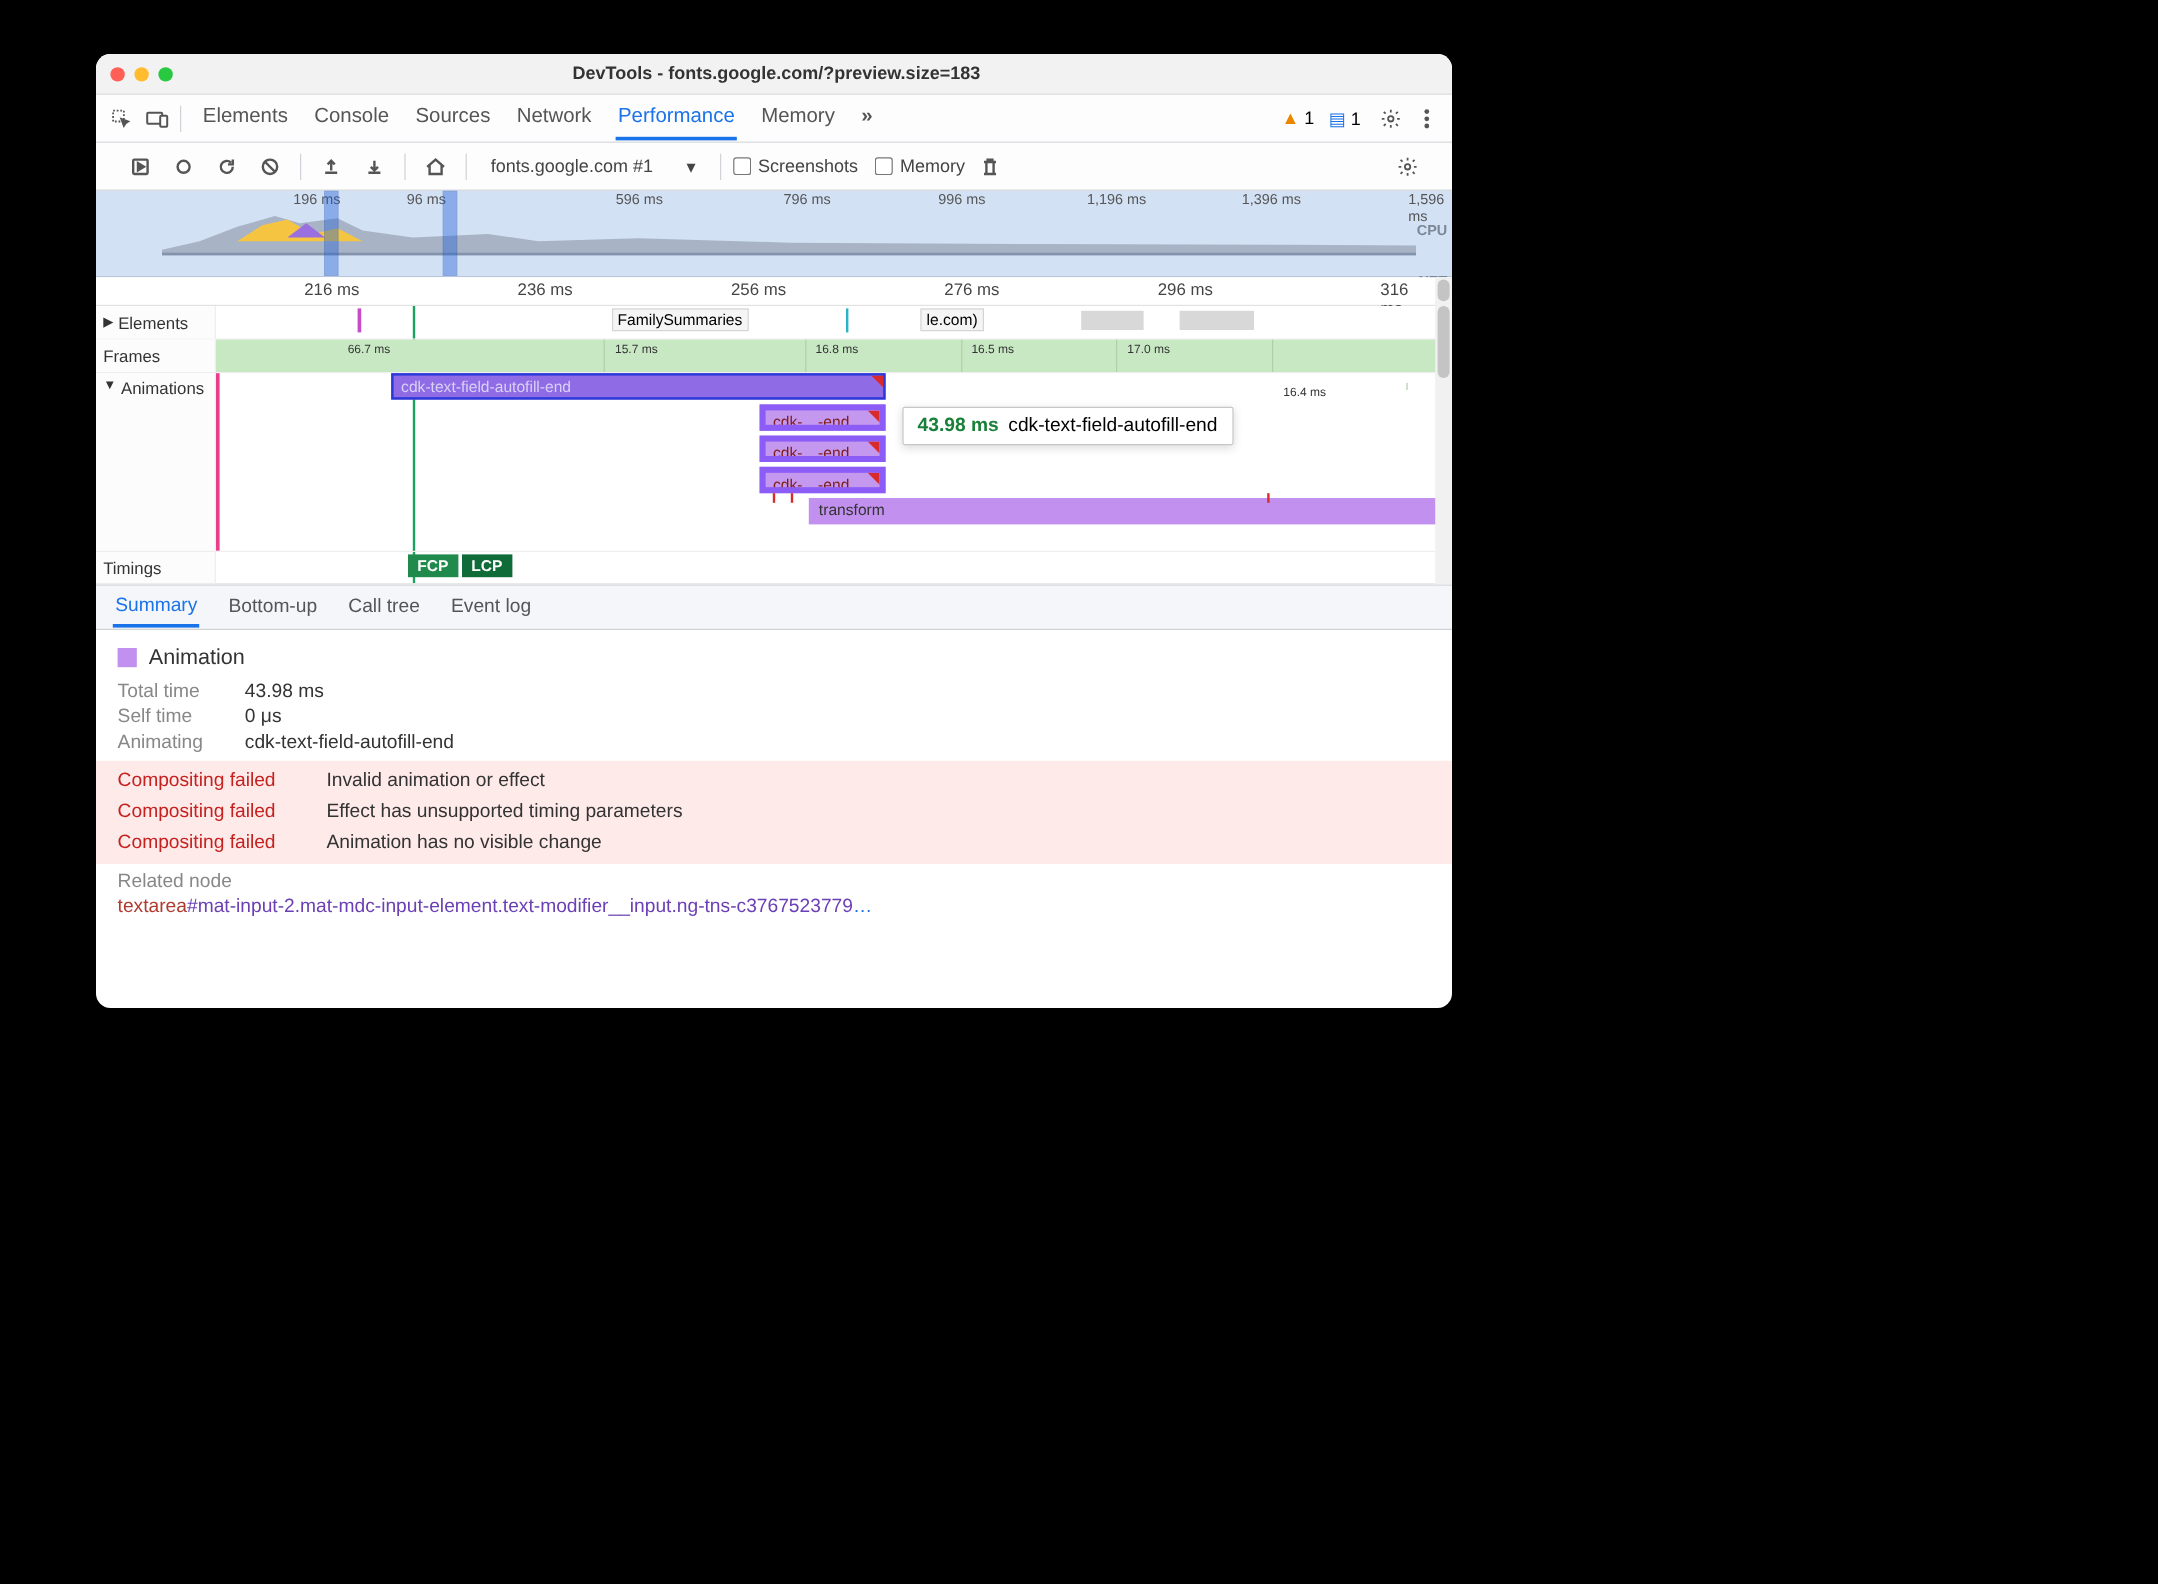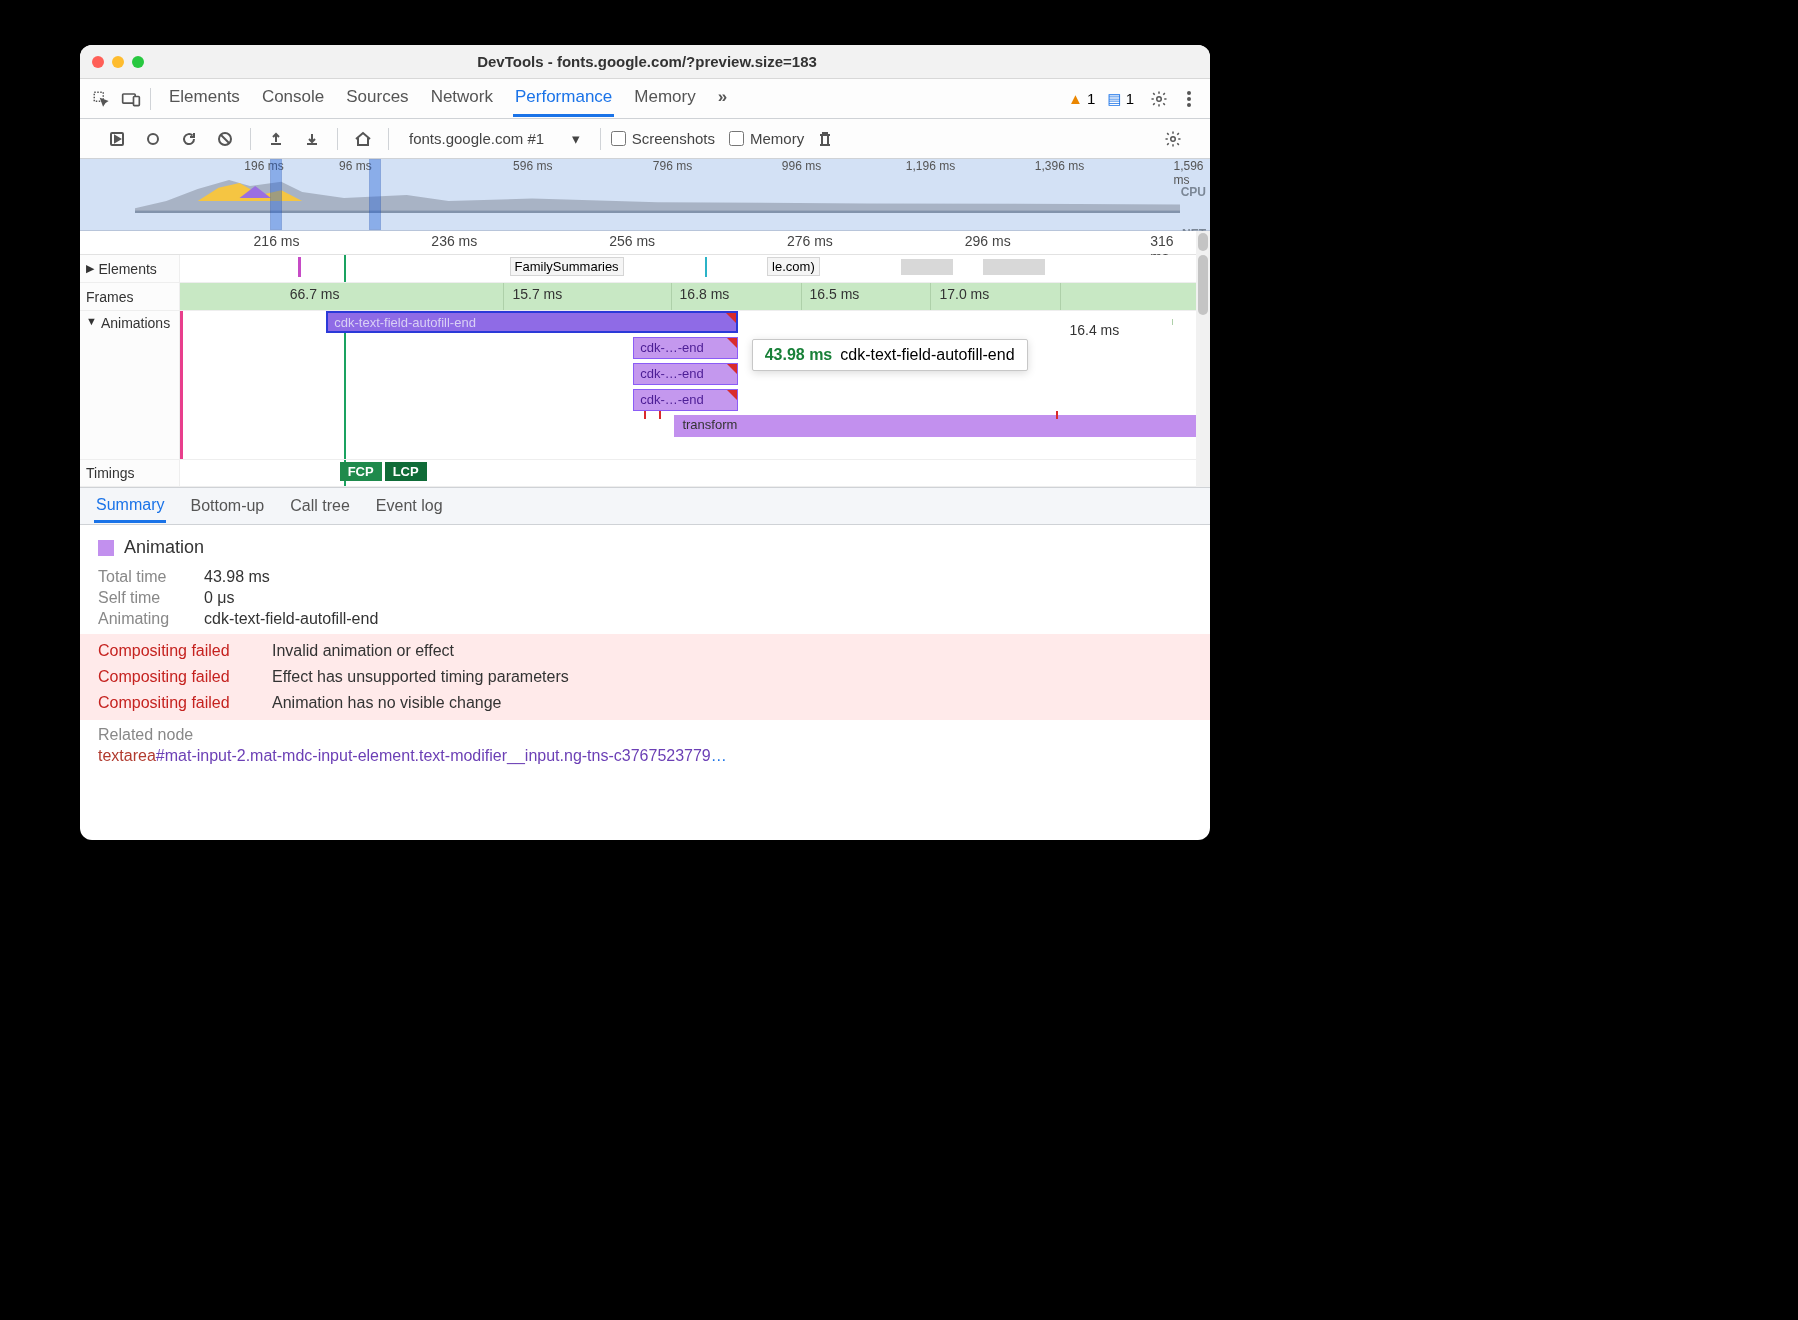--- a/index.html
+++ b/index.html
@@ -55,23 +55,23 @@
 .ov-handle { position:absolute; top:0; bottom:0; width:12px; background:#2060d8; opacity:.4; border:1px solid #1a4fb8; }
 .ruler {
   height:24px; background:#fff; border-bottom:1px solid #e2e2e2; position:relative;
   font-size:14px; color:#444;
 }
 .ruler span { position:absolute; top:2px; transform:translateX(-50%); }
 .tracks { position:relative; background:#fff; border-bottom:1px solid #ccc; flex:0 0 auto; }
 .track-row { display:flex; align-items:stretch; border-bottom:1px solid #eee; min-height:26px; position:relative; }
 .track-label { width:100px; padding:3px 6px; font-size:14px; color:#333; border-right:1px solid #eee; background:#fcfcfc; display:flex; align-items:center; gap:4px; }
 .track-body { flex:1; position:relative; }
-.frames-row .track-body { background:#c8e8c4; display:flex; font-size:14px; color:#333; }
+.frames-row .track-body { background:#c8e8c4; display:flex; font-size:10px; color:#333; }
 .frame-cell { border-right:1px solid #aed0a9; padding:3px 8px; }
-.anim-bar { position:absolute; height:22px; background:#c498ee; border:1px solid #8b5cf6; font-size:13px; color:#4c1d95; padding:2px 6px; overflow:hidden; white-space:nowrap; }
+.anim-bar { position:absolute; height:22px; background:#c498ee; border:5px solid #8b5cf6; font-size:13px; color:#7f1d1d; padding:2px 6px; overflow:hidden; white-space:nowrap; }
 .anim-bar.selected { background:#8f6be6; border:2px solid #2b39d8; color:#d9d0f5; }
 .anim-bar .corner { position:absolute; right:0; top:0; width:0; height:0; border-top:10px solid #d92b2b; border-left:10px solid transparent; }
 .transform-bar { position:absolute; height:22px; background:#c290ee; font-size:13px; color:#333; padding:2px 8px; }
 .pink-strip { position:absolute; left:0; top:0; bottom:0; width:3px; background:#e83e8c; }
 .vline-green { position:absolute; top:0; bottom:0; width:2px; background:#1aa260; }
 .tooltip {
   position:absolute; background:#fff; border:1px solid #c7c7c7; box-shadow:0 2px 8px rgba(0,0,0,.15);
   padding:6px 12px; font-size:16px; display:flex; gap:8px; border-radius:2px;
 }
 .tooltip .ms { color:#188038; font-weight:600; }

